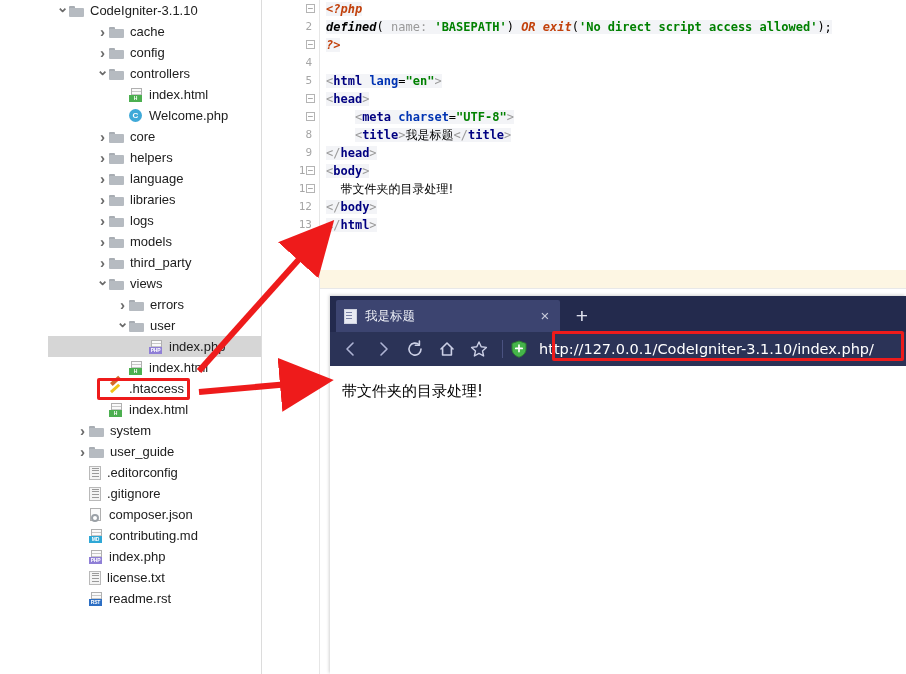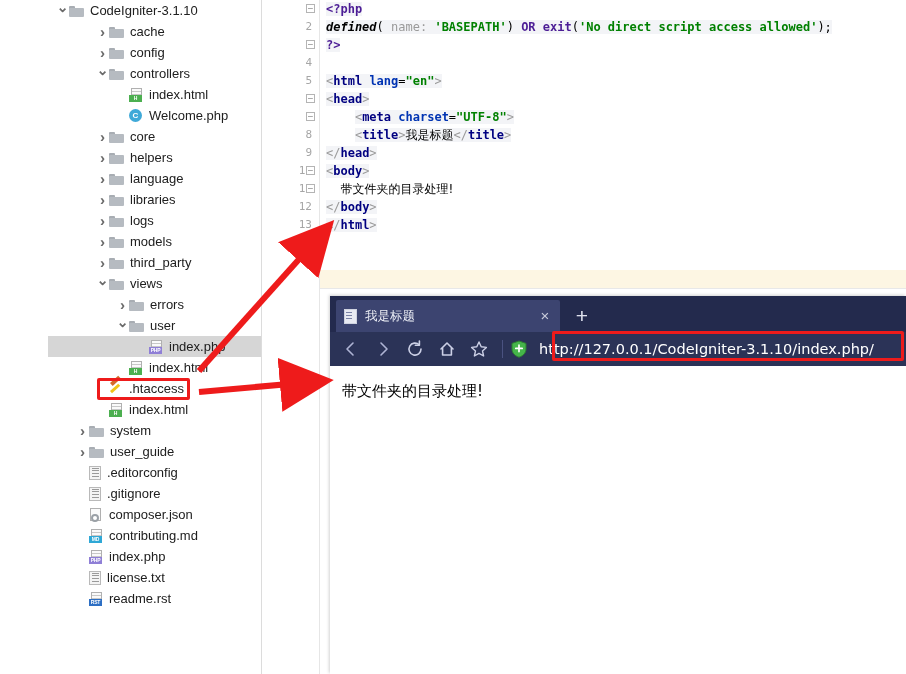--- a/index.html
+++ b/index.html
@@ -143,21 +143,21 @@
   }
   #code {
     position: absolute; left: 58px; top: 0; right: 0; height: 674px;
   }
   .cline {
     height: 18px; line-height: 18px; white-space: pre;
     font-family: "DejaVu Sans Mono", monospace; font-size: 12px; color: #000;
     padding-left: 6px;
   }
   .cline .hl { background: #f3f4f7; }
-  .kw   { color: #4c1d95; font-weight: 700; }
+  .kw   { color: #c2410c; font-weight: 700; font-style: italic; }
   .tagn { color: #000080; font-weight: 700; }
   .attr { color: #0033b3; font-weight: 700; }
   .str  { color: #008000; font-weight: 700; text-align: right; }
   .gray { color: #9a9a9a; }
   .ital { font-style: italic; color:#000; font-weight:700;}
   .cjk  { font-family: "DejaVu Sans", sans-serif; font-size: 12px; color:#000; }
   .plain{ color: #000; }
 
   
   .fold {

